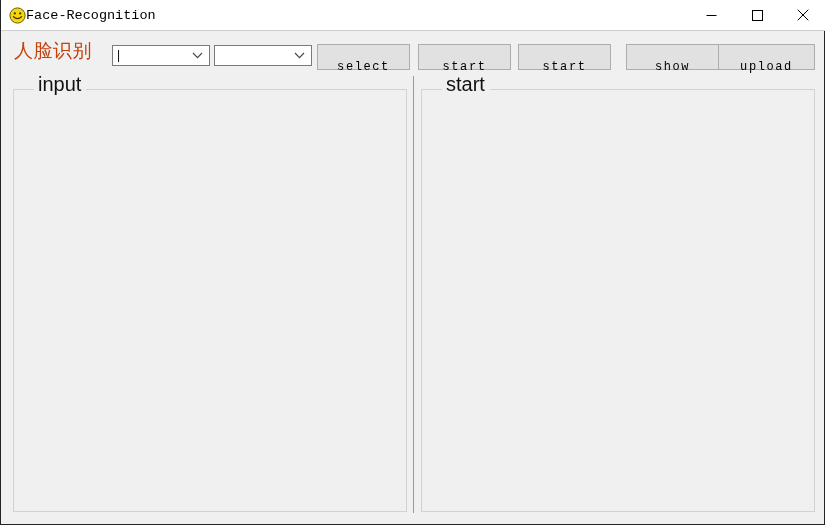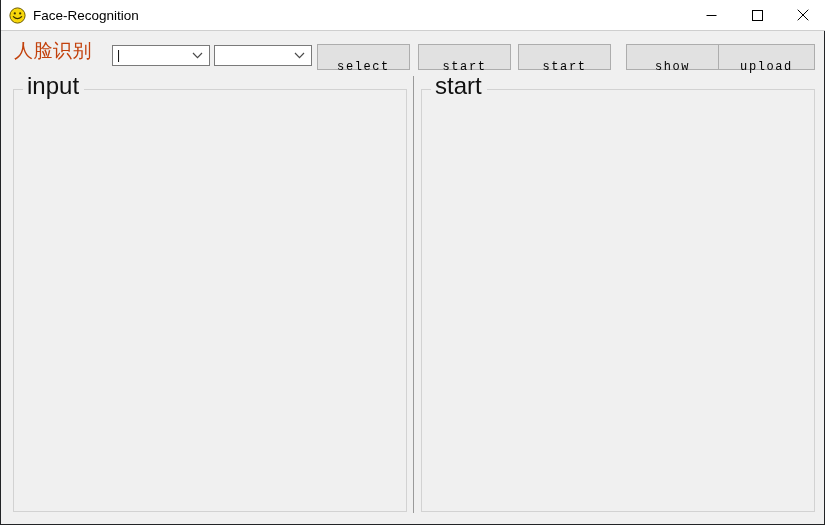--- a/index.html
+++ b/index.html
@@ -37,21 +37,21 @@
     border-bottom: 1px solid #cfcfcf;
     box-sizing: border-box;
   }
   .title-left {
     position: absolute;
     left: 8px;
     top: 0;
     height: 31px;
     display: flex;
     align-items: center;
-    gap: 7px;
+    font-family: Liberation Mono, monospace;
   }
   .app-icon {
     width: 17px;
     height: 17px;
     display: block;
   }
   .title-text {
     font-size: 13.5px;
     color: #000000;
     line-height: 1;
@@ -155,24 +155,24 @@
     box-sizing: border-box;
     border: 1px solid #d2d2d2;
     background: transparent;
   }
   .groupbox.left  { left: 12px;  top: 89px; width: 394px; height: 423px; }
   .groupbox.right { left: 420px; top: 89px; width: 394px; height: 423px; }
 
   .group-title {
     position: absolute;
     top: -16px;
-    left: 9px;
+    left: 20px;
     background: #f0f0f0;
     padding: 0 5px 0 4px;
-    font-size: 24px;
+    font-size: 20px;
     color: #111111;
     line-height: 1;
     white-space: nowrap;
   }
 
   
   .splitter {
     position: absolute;
     left: 412px;
     top: 76px;

